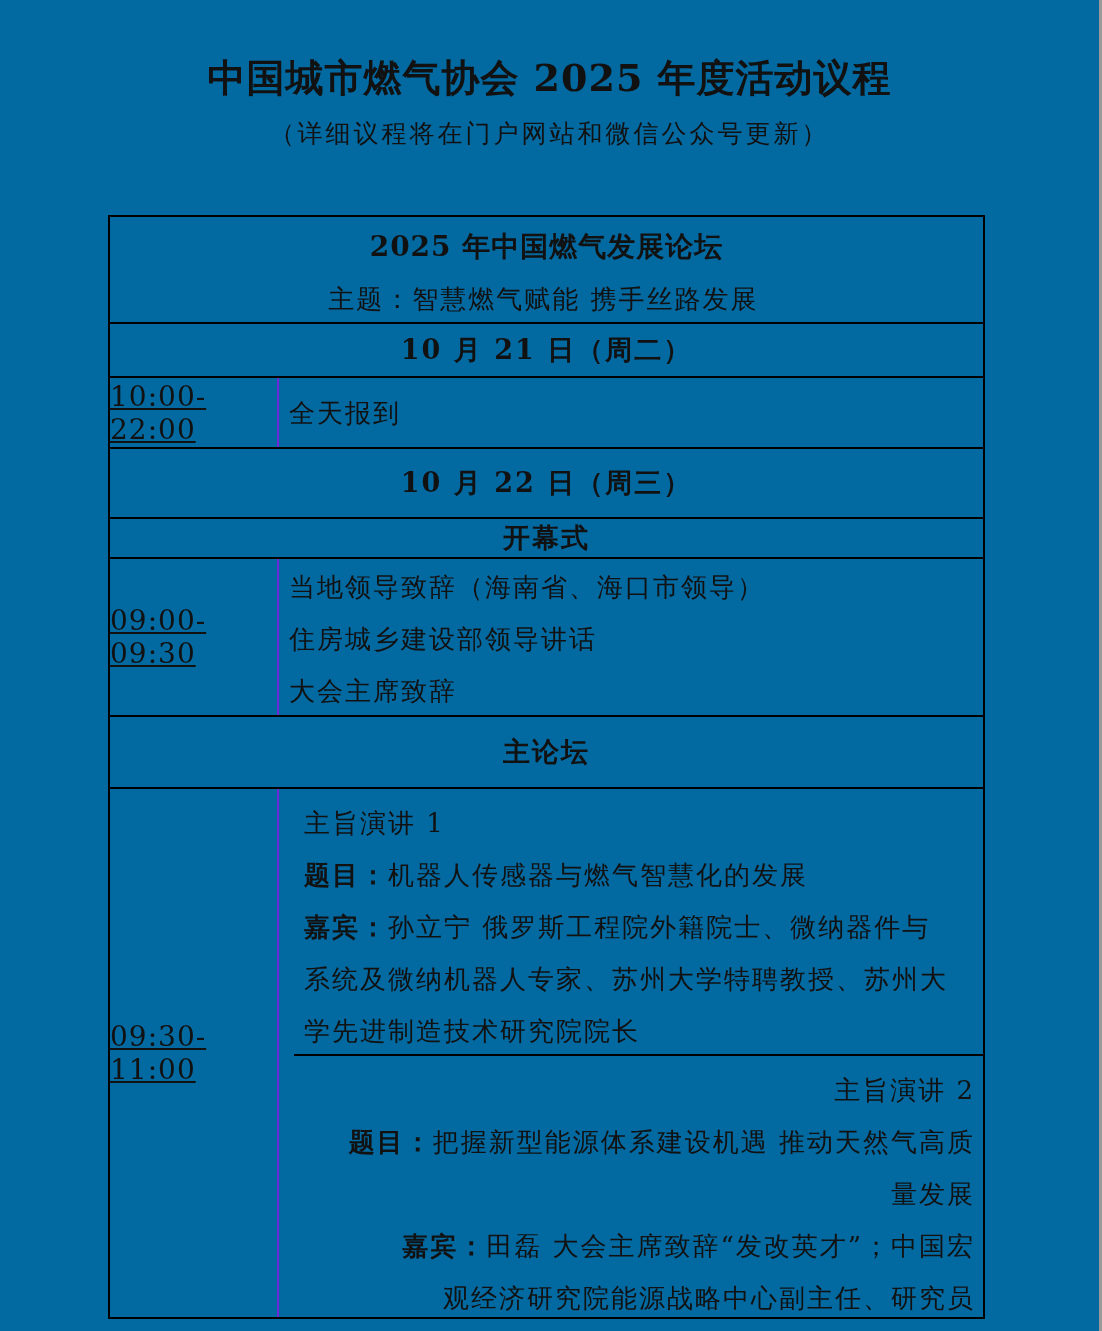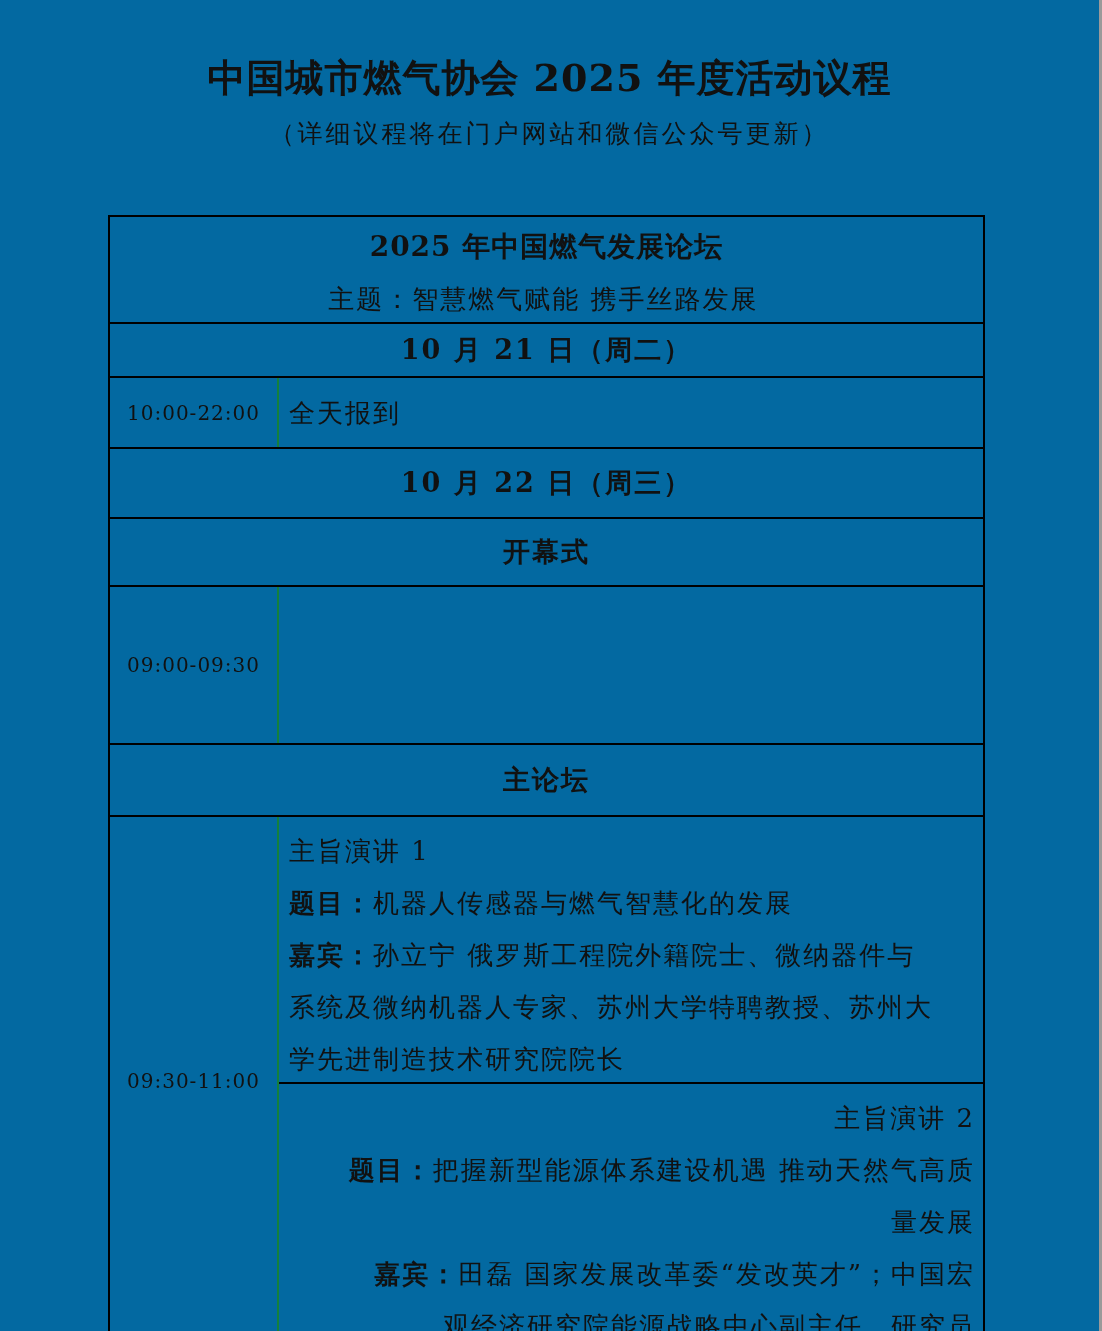--- a/index.html
+++ b/index.html
@@ -93,27 +93,28 @@
       display: flex;
       align-items: center;
       justify-content: center;
     }
     .split {
       display: flex;
     }
     .split .time {
       width: 169px;
       flex: 0 0 169px;
-      border-right: 2px solid #15803d;
+      border-right: 2px solid #6d28d9;
       box-sizing: border-box;
       display: flex;
       align-items: center;
       justify-content: center;
-      font-size: 20px;
+      font-size: 28px;
       letter-spacing: 1px;
+      text-decoration: underline;
     }
     .split .content {
       flex: 1 1 auto;
       box-sizing: border-box;
       padding-left: 10px;
       padding-right: 8px;
       font-size: 26px;
       letter-spacing: 2px;
       line-height: 52px;
     }
@@ -159,47 +160,52 @@
       <div class="time">10:00-22:00</div>
       <div class="content" style="display:flex;align-items:center;">
         <span class="line">全天报到</span>
       </div>
     </div>
 
     <div class="row full section-head" style="height:70px;">
       <span>10 月 22 日（周三）</span>
     </div>
 
-    <div class="row full section-head" style="height:68px;">
+    <div class="row full section-head" style="height:40px;">
       <span>开幕式</span>
     </div>
     <div class="row split" style="height:158px;">
       <div class="time">09:00-09:30</div>
+      <div class="content" style="padding-top:2px;">
+        <span class="line">当地领导致辞（海南省、海口市领导）</span>
+        <span class="line">住房城乡建设部领导讲话</span>
+        <span class="line">大会主席致辞</span>
+      </div>
     </div>
 
     <div class="row full section-head" style="height:72px;">
       <span>主论坛</span>
     </div>
     <div class="row split" style="height:530px;">
       <div class="time">09:30-11:00</div>
-      <div class="content" style="padding-left:0;padding-right:0;">
+      <div class="content" style="padding-left:15px;padding-right:0;">
 
         <div class="talk first" style="padding-left:10px;padding-right:8px;">
           <span class="line">主旨演讲 1</span>
           <span class="line"><span class="bold-label">题目：</span><span>机器人传感器与燃气智慧化的发展</span></span>
           <span class="line"><span class="bold-label">嘉宾：</span><span>孙立宁 俄罗斯工程院外籍院士、微纳器件与</span></span>
           <span class="line">系统及微纳机器人专家、苏州大学特聘教授、苏州大</span>
           <span class="line">学先进制造技术研究院院长</span>
         </div>
 
         <div class="talk second" style="padding-left:10px;padding-right:8px;">
           <span class="line">主旨演讲 2</span>
           <span class="line"><span class="bold-label">题目：</span><span>把握新型能源体系建设机遇 推动天然气高质</span></span>
           <span class="line">量发展</span>
-          <span class="line"><span class="bold-label">嘉宾：</span><span>田磊 国家发展改革委“发改英才”；中国宏</span></span>
+          <span class="line"><span class="bold-label">嘉宾：</span><span>田磊 大会主席致辞“发改英才”；中国宏</span></span>
           <span class="line">观经济研究院能源战略中心副主任、研究员</span>
         </div>
 
       </div>
     </div>
 
   </div>
 </div>
 
 <div class="scroll-edge"></div>

